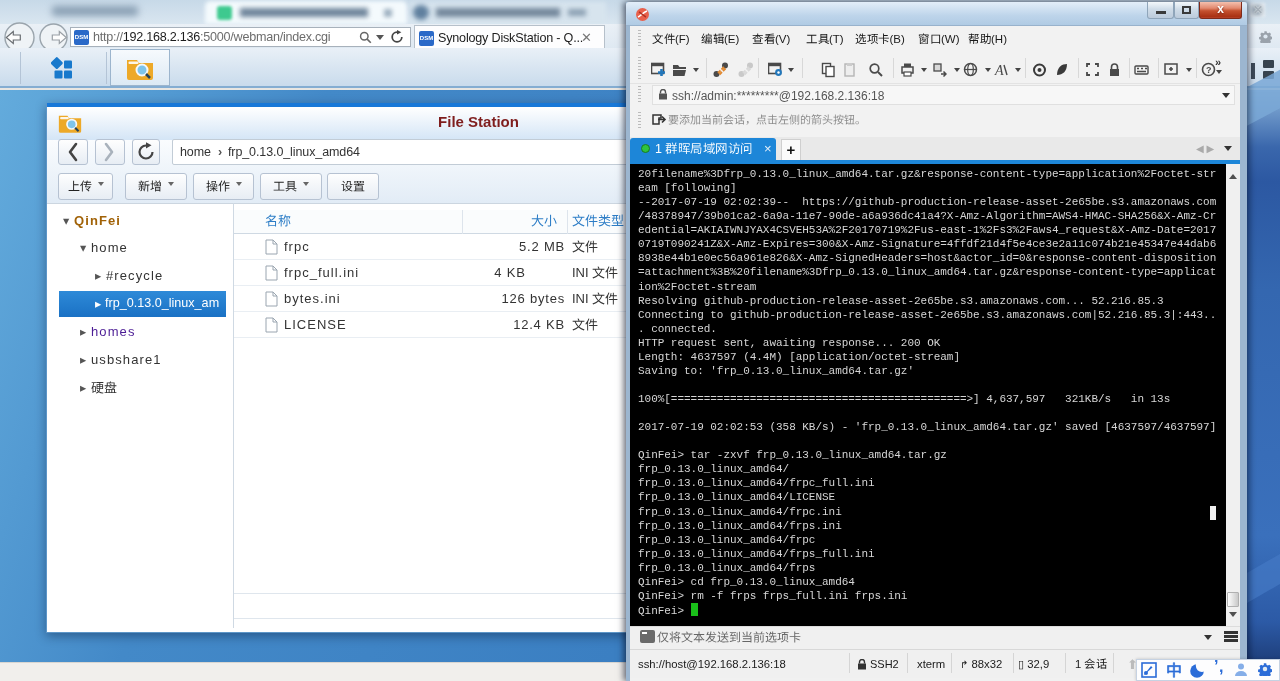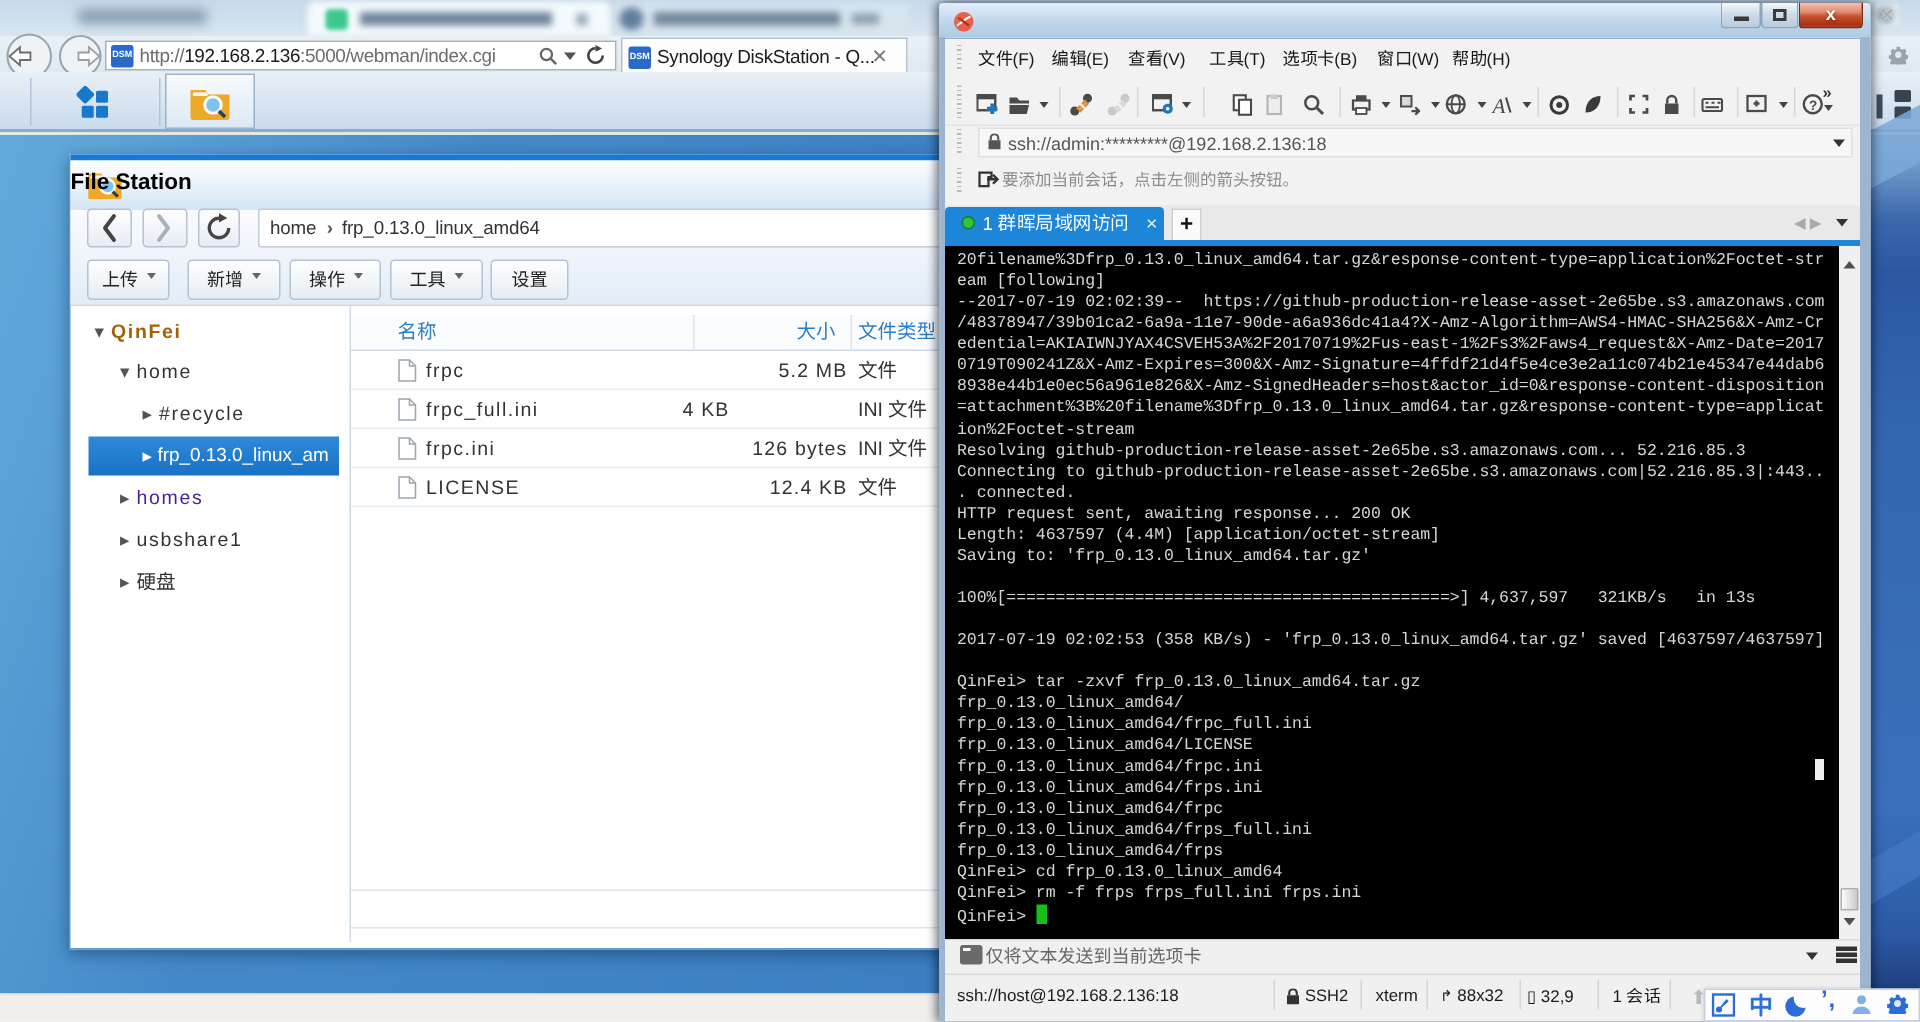--- a/index.html
+++ b/index.html
@@ -75,21 +75,21 @@
       <div class="a" style="left:1228px;top:560px;width:90px;height:26px;background:#4579c4;transform:rotate(-30deg);opacity:.7"></div>
       <div class="a" style="left:46px;top:103px;width:865px;height:530px;background:#fff;border:1px solid #5d96c8;border-top:none;box-shadow:0 3px 10px rgba(0,20,50,.4)">
         <div class="a" style="left:0;top:0;width:100%;height:4px;background:#1878d8"></div>
         <div class="a" style="left:0;top:4px;width:100%;height:33px;background:linear-gradient(#ffffff,#d4e5f6)"></div>
         <svg class="a" style="left:11px;top:10px" width="24" height="20" viewBox="0 0 28 23">
           <path d="M1 3 h10 l2 3 h14 v15 a2 2 0 0 1 -2 2 h-22 a2 2 0 0 1 -2 -2 z" fill="#eda928"></path>
           <rect x="2.5" y="4.5" width="10" height="2.5" rx="1" fill="#fdf6e8"></rect>
           <circle cx="16" cy="13" r="5.5" fill="#7ec4ea" stroke="#f5f8fa" stroke-width="2"></circle>
           <line x1="20" y1="17" x2="24" y2="21" stroke="#274257" stroke-width="2.5"></line>
         </svg>
-        <div class="a" style="left:0;top:10px;width:100%;font-size:15px;font-weight:bold;color:#000000">File Station</div>
+        <div class="a" style="left:0;top:10px;width:100%;text-align:center;font-size:15px;font-weight:bold;color:#7f1d1d">File Station</div>
         <div class="a" style="left:0;top:37px;width:100%;height:64px;background:linear-gradient(#fafcfe,#e2ecf6);border-bottom:1px solid #ccd6e0"></div>
         <div class="a" style="left:11px;top:36px;width:30px;height:26px;background:linear-gradient(#fefefe,#e7edf4);border:1px solid #b6c2d2;border-radius:3px"><svg width="28" height="24" viewBox="0 0 28 24">
             <path d="M17 4 L11 12 L17 20" fill="none" stroke="#444" stroke-width="2.6" stroke-linecap="round" stroke-linejoin="round"></path>
           </svg></div>
         <div class="a" style="left:48px;top:36px;width:30px;height:26px;background:linear-gradient(#fefefe,#e7edf4);border:1px solid #b6c2d2;border-radius:3px"><svg width="28" height="24" viewBox="0 0 28 24">
             <path d="M10 4 L16 12 L10 20" fill="none" stroke="#a9b2bc" stroke-width="2.6" stroke-linecap="round" stroke-linejoin="round"></path>
           </svg></div>
         <div class="a" style="left:85px;top:36px;width:28px;height:26px;background:linear-gradient(#fefefe,#e7edf4);border:1px solid #b6c2d2;border-radius:3px"><svg width="26" height="24" viewBox="0 0 26 24">
             <path d="M19.5 12 A6.5 6.5 0 1 1 13 5.5" fill="none" stroke="#444" stroke-width="2.2"></path>
             <path d="M13 2.2 l5.5 3.1 -5.5 3.1 z" fill="#444"></path>
@@ -175,32 +175,32 @@
             <use href="#u6587"></use>
           </svg><svg class="k" viewBox="0 0 1000 1000">
             <use href="#u4EF6"></use>
           </svg></div>
         <div class="a" style="left:187px;top:157px;width:677px;height:26px;border-bottom:1px solid #e9eef3"></div>
         <svg class="a" style="left:218px;top:162px" width="13" height="16" viewBox="0 0 13 16">
           <path d="M1 1 h7 l4 4 v10 h-11 z" fill="#fff" stroke="#9aa5b0" stroke-width="1"></path>
           <path d="M8 1 v4 h4" fill="none" stroke="#9aa5b0" stroke-width="1"></path>
         </svg>
         <div class="a" style="left:237px;top:162px;font-size:13px;letter-spacing:1px;color:#333">frpc_full.ini</div>
-        <div class="a" style="left:408px;top:162px;width:110px;text-align:left;font-size:13px;letter-spacing:.8px;color:#333">4 KB</div>
+        <div class="a" style="left:408px;top:162px;width:110px;text-align:center;font-size:13px;letter-spacing:.8px;color:#333">4 KB</div>
         <div class="a" style="left:525px;top:162px;font-size:13px;color:#333">INI <svg class="k" viewBox="0 0 1000 1000">
             <use href="#u6587"></use>
           </svg><svg class="k" viewBox="0 0 1000 1000">
             <use href="#u4EF6"></use>
           </svg></div>
         <div class="a" style="left:187px;top:183px;width:677px;height:26px;border-bottom:1px solid #e9eef3"></div>
         <svg class="a" style="left:218px;top:188px" width="13" height="16" viewBox="0 0 13 16">
           <path d="M1 1 h7 l4 4 v10 h-11 z" fill="#fff" stroke="#9aa5b0" stroke-width="1"></path>
           <path d="M8 1 v4 h4" fill="none" stroke="#9aa5b0" stroke-width="1"></path>
         </svg>
-        <div class="a" style="left:237px;top:188px;font-size:13px;letter-spacing:1px;color:#333">frpc.ini</div>
+        <div class="a" style="left:237px;top:188px;font-size:13px;letter-spacing:1px;color:#333">bytes.ini</div>
         <div class="a" style="left:408px;top:188px;width:110px;text-align:right;font-size:13px;letter-spacing:.8px;color:#333">126 bytes</div>
         <div class="a" style="left:525px;top:188px;font-size:13px;color:#333">INI <svg class="k" viewBox="0 0 1000 1000">
             <use href="#u6587"></use>
           </svg><svg class="k" viewBox="0 0 1000 1000">
             <use href="#u4EF6"></use>
           </svg></div>
         <div class="a" style="left:187px;top:209px;width:677px;height:26px;border-bottom:1px solid #e9eef3"></div>
         <svg class="a" style="left:218px;top:214px" width="13" height="16" viewBox="0 0 13 16">
           <path d="M1 1 h7 l4 4 v10 h-11 z" fill="#fff" stroke="#9aa5b0" stroke-width="1"></path>
           <path d="M8 1 v4 h4" fill="none" stroke="#9aa5b0" stroke-width="1"></path>

